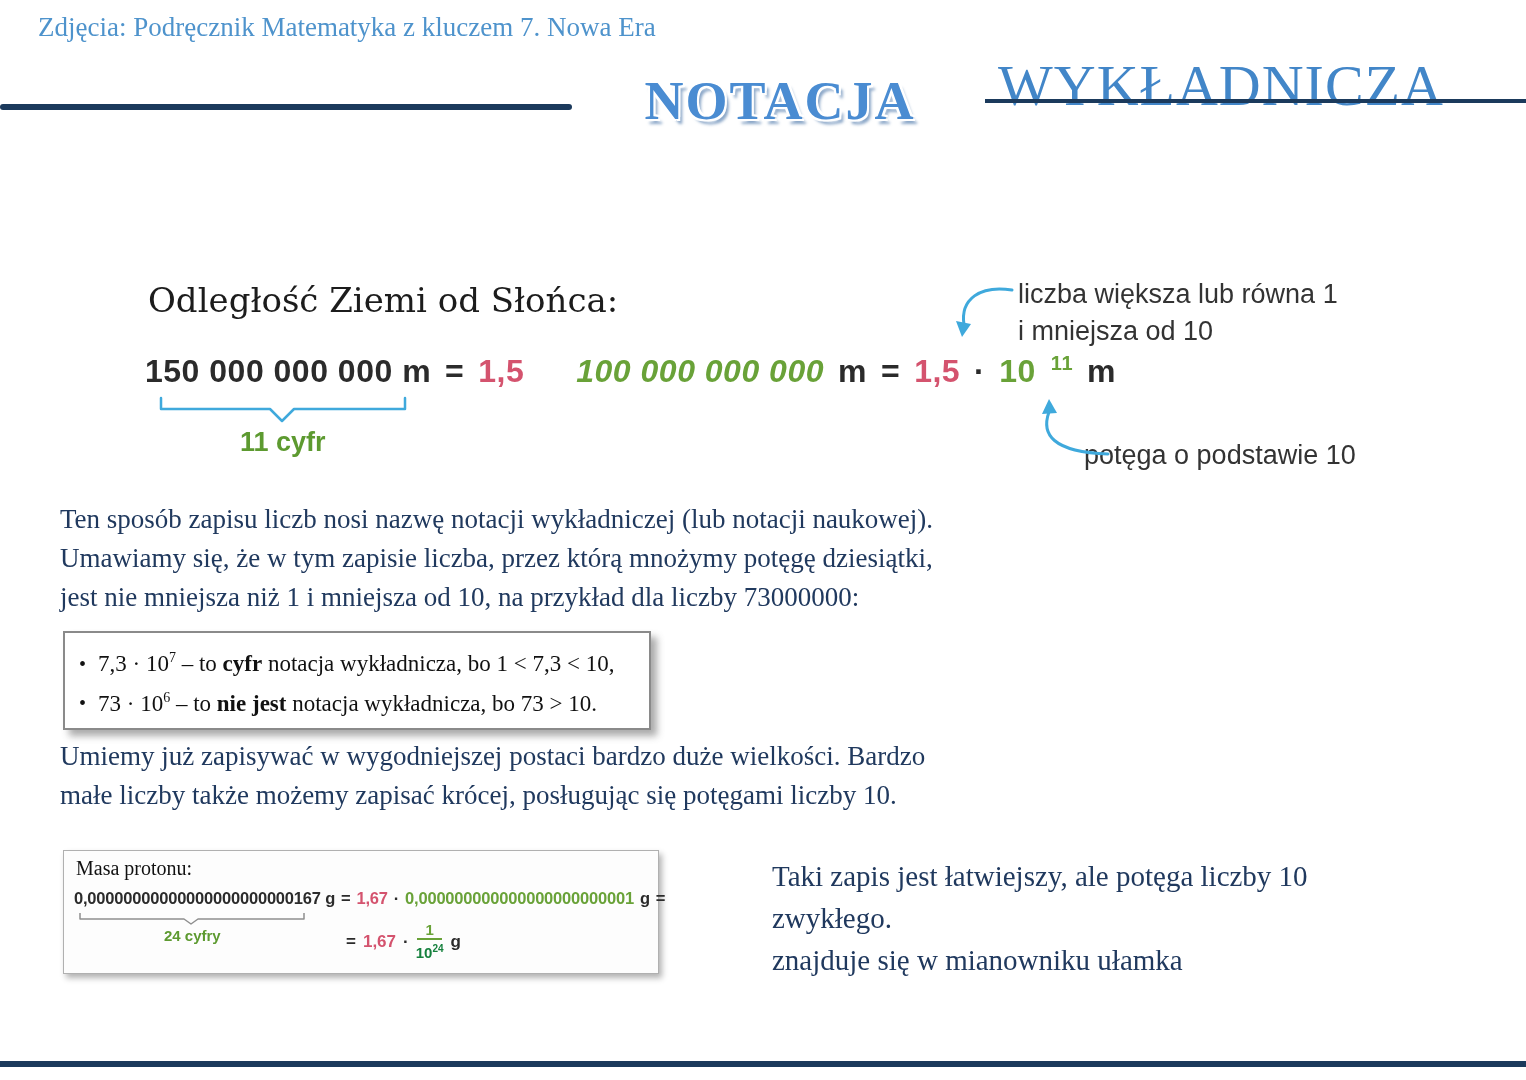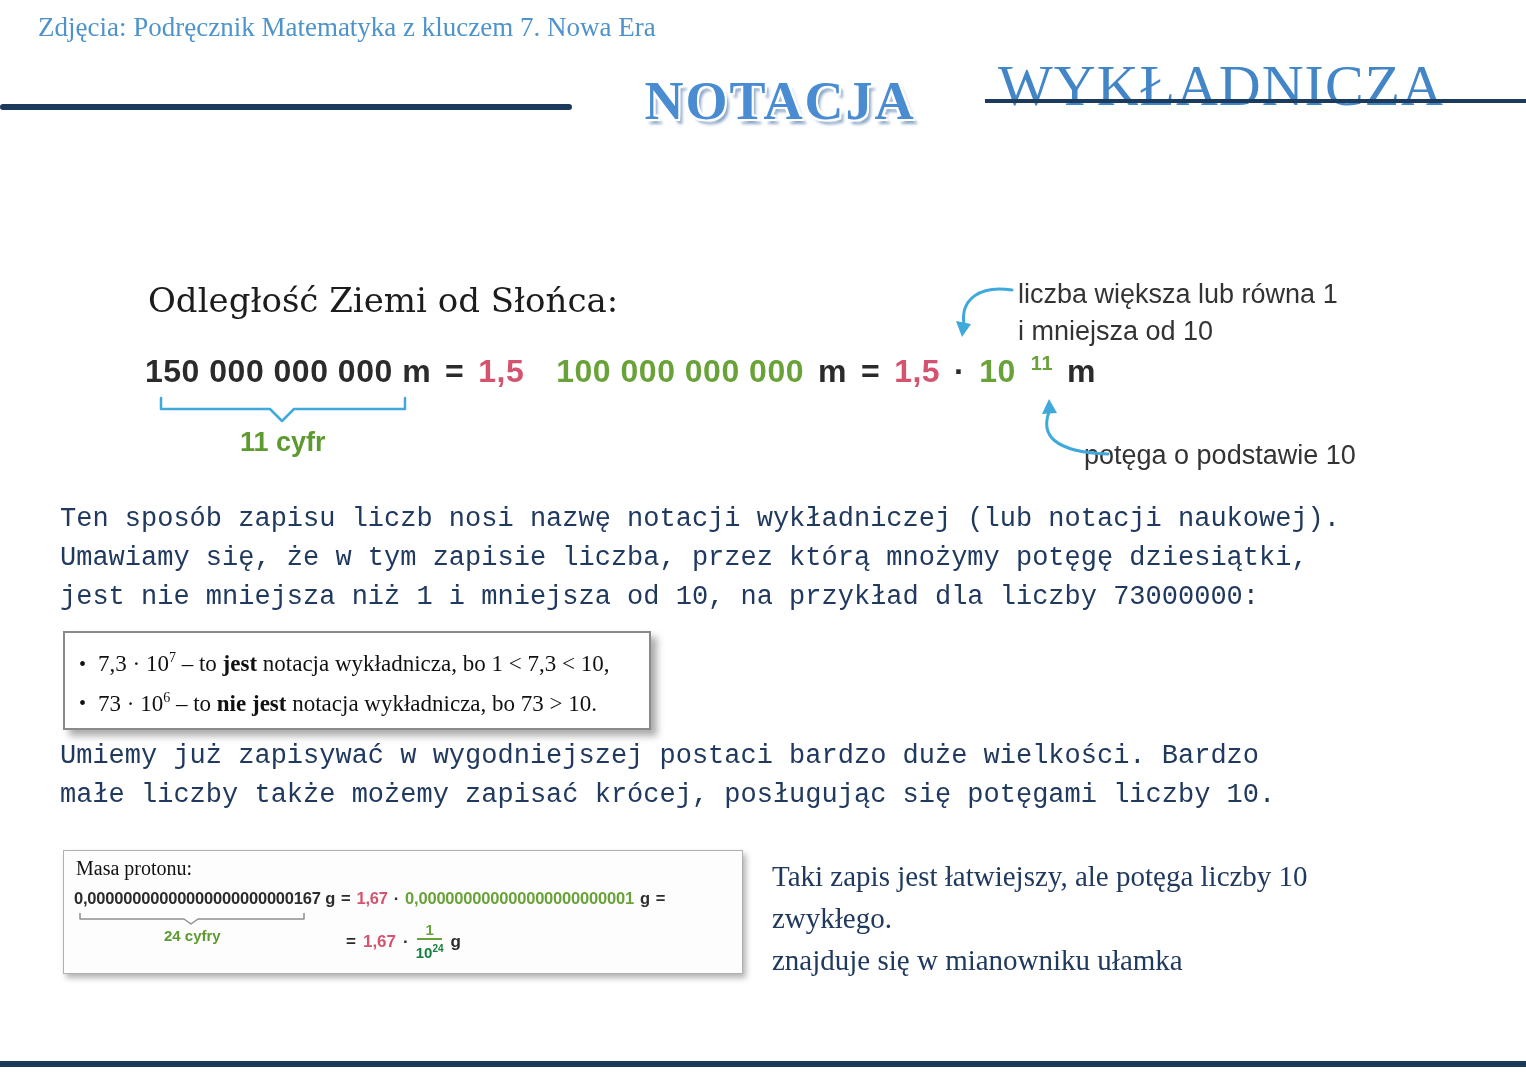--- a/index.html
+++ b/index.html
@@ -20,54 +20,54 @@
   .title-main {
     left:590px; top:70px; width:380px; text-align:center;
     font-size:54px; font-weight:bold; letter-spacing:2px; color:#4a8cd2;
     text-shadow:-2px -2px 0 #ffffff, 2px -2px 0 #ffffff, -2px 2px 0 #ffffff,
                  2px 2px 0 #ffffff, 4px 5px 3px rgba(61,109,163,0.6);
   }
   .title-side { left:998px; top:52px; font-size:58px; color:#4286c8; letter-spacing:1px; }
 
   
   .body-par { font-size:27px; line-height:41px; color:#20395e; }
-  .body-par2 { font-size:27px; line-height:39px; color:#20395e;font-family:Liberation Mono, monospace; }
+  .body-par2 { font-size:27px; line-height:39px; color:#20395e; }
 
   
   .fig-heading { left:148px; top:280px; font-size:34px; color:#1c1c1c; font-family:"DejaVu Serif", serif; }
   .expr {
     left:145px; top:352px; display:flex; align-items:flex-end; gap:14px;
     font-family:"Liberation Sans", sans-serif; font-weight:bold;
     font-size:32px; letter-spacing:0.5px; white-space:nowrap;
   }
   .dark { color:#2b2b2b; }
   .red { color:#d4536e; }
   .green { color:#69a238; }
-  .gapL { margin-left:18px; }
+  .gapL { margin-left:38px;font-style:italic; }
   .expr sup { font-size:20px; vertical-align:super; margin-left:15px; }
   .digits-label { left:240px; top:427px; font-family:"Liberation Sans", sans-serif;
                   font-weight:bold; font-size:27px; color:#5d9a30; }
   .note { font-family:"Liberation Sans", sans-serif; font-size:27px; color:#333; line-height:37px; }
   .note-top { left:1018px; top:276px; }
   .note-bottom { left:1084px; top:437px; }
 
   
   .example-box {
     left:63px; top:631px; width:588px; background:#ffffff;
     border:2px solid #8a8a8a; box-shadow:6px 6px 7px rgba(70,70,70,0.45);
     padding:8px 14px; font-size:23px; line-height:34px; color:#111;
   }
   .example-box .row { display:flex; align-items:baseline; }
   .example-box .bullet { margin-right:12px; font-size:20px; }
   .example-box sup { font-size:14px; vertical-align:super; }
   .example-box b { margin:0; }
 
   
   .proton-box {
-    left:63px; top:850px; width:680px; height:124px; background:#fdfdfd;
+    left:63px; top:850px; width:596px; height:124px; background:#fdfdfd;
     border:1px solid #b0b0b0; box-shadow:3px 4px 6px rgba(0,0,0,0.3);
   }
   .proton-heading { left:12px; top:6px; font-size:20px; color:#111; font-family:"Liberation Serif", serif; }
   .proton-eq {
     left:10px; top:38px; display:flex; align-items:center; gap:6px;
     font-family:"Liberation Sans", sans-serif; font-weight:bold;
     font-size:16.5px; letter-spacing:-0.2px; color:#222; white-space:nowrap;
   }
   .proton-digits-label { left:100px; top:76px; font-family:"Liberation Sans", sans-serif;
                          font-weight:bold; font-size:15px; color:#5d9a30; }
@@ -134,21 +134,21 @@
 
   <div class="abs body-par2" style="left:60px; top:500px;">
     <div>Ten sposób zapisu liczb nosi nazwę notacji wykładniczej (lub notacji naukowej).</div>
     <div>Umawiamy się, że w tym zapisie liczba, przez którą mnożymy potęgę dziesiątki,</div>
     <div>jest nie mniejsza niż 1 i mniejsza od 10, na przykład dla liczby 73000000:</div>
   </div>
 
   <div class="abs example-box">
     <div class="row">
       <span class="bullet">•</span>
-      <span><span>7,3 · 10</span><sup>7</sup><span> – to </span><b>jest</b><span> notacja wykładnicza, bo 1 &lt; 7,3 &lt; 10,</span></span>
+      <span><span>7,3 · 10</span><sup>7</sup><span> – to </span><b>cyfr</b><span> notacja wykładnicza, bo 1 &lt; 7,3 &lt; 10,</span></span>
     </div>
     <div class="row">
       <span class="bullet">•</span>
       <span><span>73 · 10</span><sup>6</sup><span> – to </span><b>nie jest</b><span> notacja wykładnicza, bo 73 &gt; 10.</span></span>
     </div>
   </div>
 
   <div class="abs body-par2" style="left:60px; top:737px;">
     <div>Umiemy już zapisywać w wygodniejszej postaci bardzo duże wielkości. Bardzo</div>
     <div>małe liczby także możemy zapisać krócej, posługując się potęgami liczby 10.</div>

